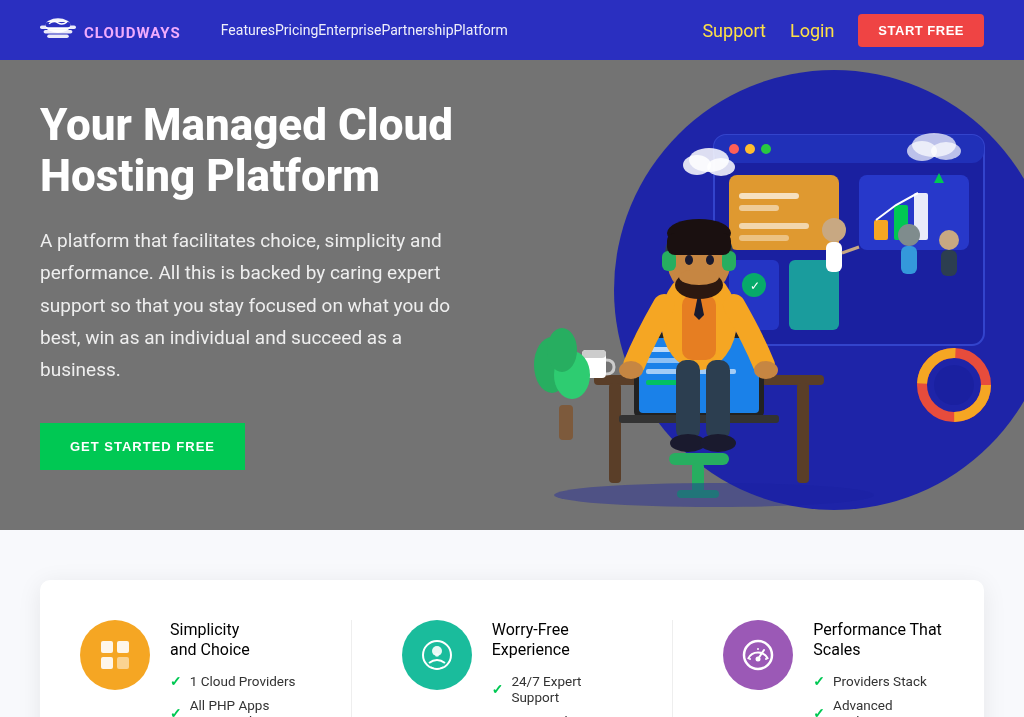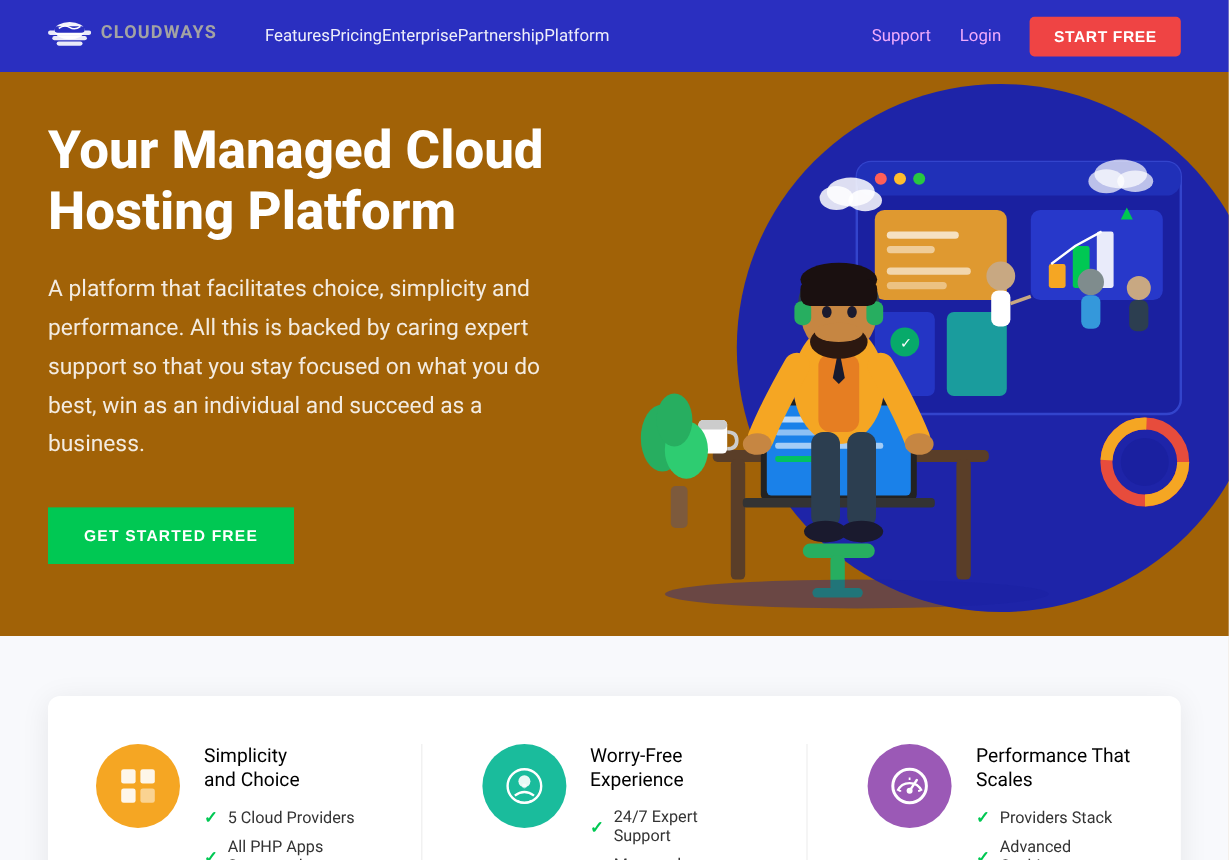--- a/index.html
+++ b/index.html
@@ -8,23 +8,23 @@
     
     nav {
       background: #2a2fc0;
       display: flex;
       align-items: center;
       padding: 0 40px;
       height: 60px;
     }
     .nav-logo {
       display: flex;
-      align-items: flex-start;
+      align-items: flex-end;
       gap: 8px;
-      color: #a3a3a3;
+      color: #f0abfc;
       font-weight: 700;
       font-size: 15px;
       letter-spacing: 1px;
       margin-right: 40px;
       text-transform: uppercase;
     }
     .logo-icon {
       display: flex;
       align-items: center;
     }
@@ -38,39 +38,39 @@
       text-decoration: none;
       font-size: 14px;
       opacity: 0.92;
     }
     .nav-right {
       display: flex;
       align-items: center;
       gap: 24px;
     }
     .nav-right a {
-      color: #f0abfc;
+      color: #fde047;
       text-decoration: none;
-      font-size: 14px;
+      font-size: 18px;
     }
     .btn-start-free {
       background: #ef4444;
       color: white;
       border: none;
       padding: 9px 20px;
       border-radius: 4px;
       font-size: 13px;
       font-weight: 700;
       cursor: pointer;
       letter-spacing: 0.5px;
     }
 
     
     .hero {
-      background: #a16207;
+      background: #737373;
       min-height: 460px;
       display: flex;
       align-items: flex-start;
       padding: 40px 40px 60px 40px;
       position: relative;
       overflow: hidden;
     }
     .hero-content {
       max-width: 480px;
       color: white;
@@ -377,21 +377,21 @@
           <rect x="4" y="20" width="12" height="12" rx="2" fill="white" opacity="0.9"></rect>
           <rect x="20" y="20" width="12" height="12" rx="2" fill="white" opacity="0.5"></rect>
         </svg>
       </div>
       <div class="feature-text">
         <h3>
           <span>Simplicity</span><br>
           <span>and Choice</span>
         </h3>
         <ul class="feature-list">
-          <li>5 Cloud Providers</li>
+          <li>1 Cloud Providers</li>
           <li>All PHP Apps Supported</li>
 
         </ul>
       </div>
     </div>
 
     <div class="feature-divider"></div>
 
     <div class="feature-col">
       <div class="feature-icon-wrap teal">

